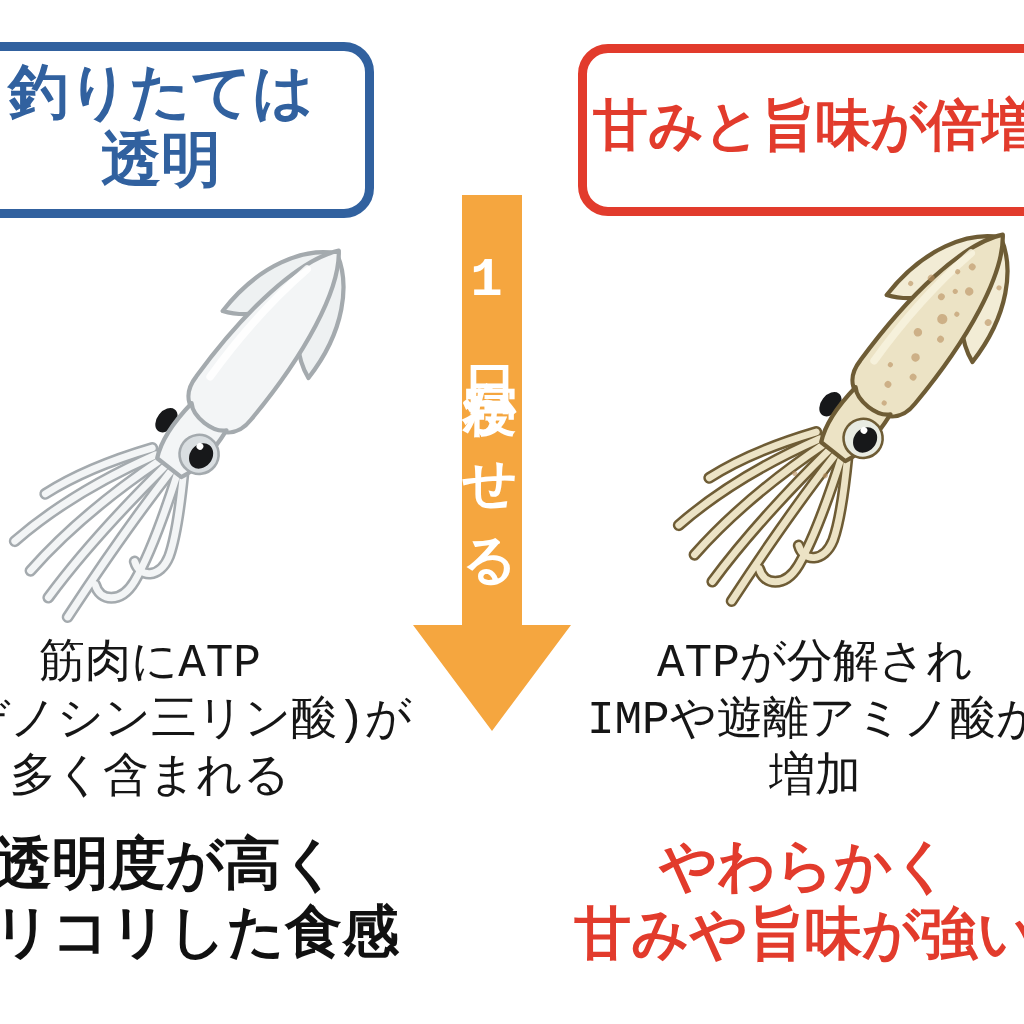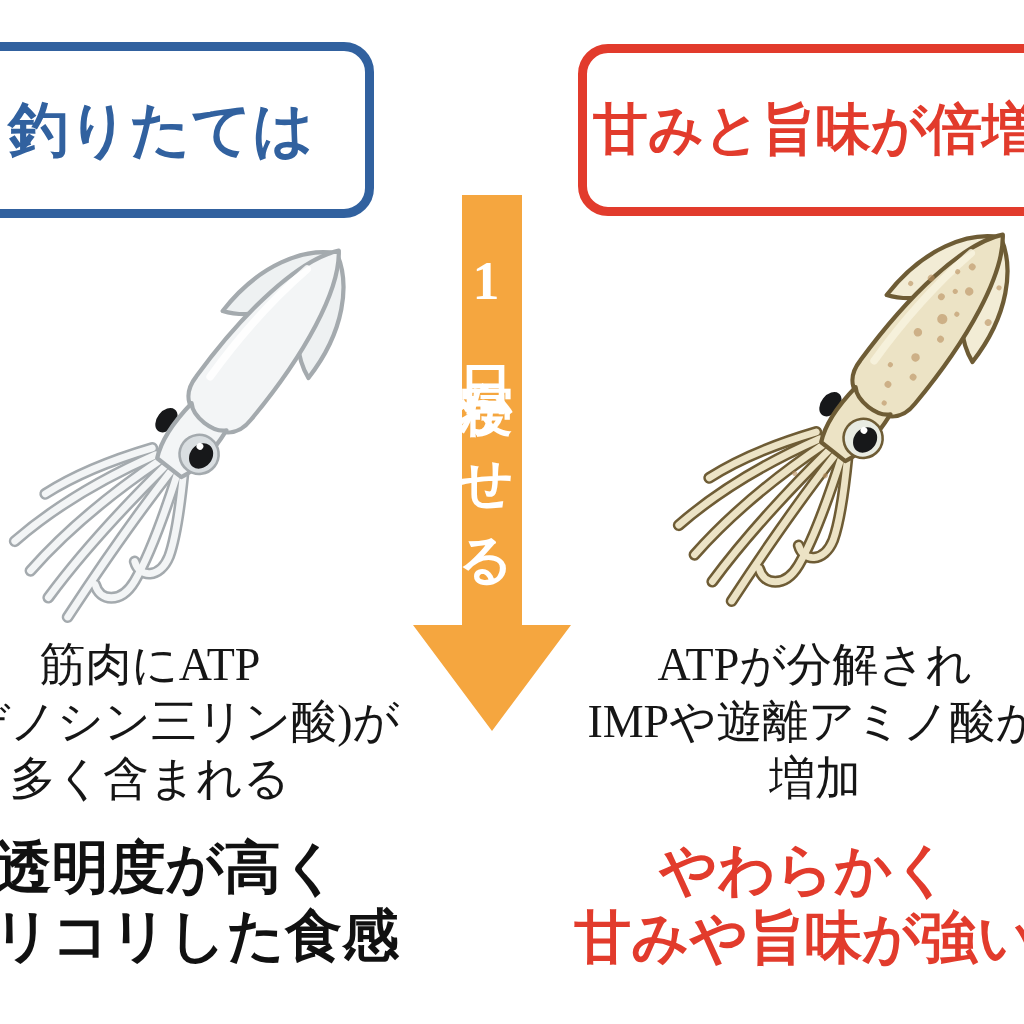--- a/index.html
+++ b/index.html
@@ -1,18 +1,18 @@
 <!DOCTYPE html>
 <html><head>
 <meta charset="utf-8">
 <style>
   html,body{margin:0;padding:0;background:#fff;}
   .stage{
     position:relative;width:1024px;height:1024px;overflow:hidden;background:#ffffff;
-    font-family:Liberation Serif, serif;
+    font-family:Liberation Mono, monospace;
   }
   
   .hbox{position:absolute;box-sizing:border-box;border-radius:30px;
         display:flex;flex-direction:column;justify-content:center;align-items:center;
         text-align:center;font-weight:bold;line-height:1.14;}
   .hbox.blue{left:-52px;top:42px;width:426px;height:176px;border:9px solid #31619f;color:#31619f;font-size:60px;}
   .hbox.red{left:578px;top:44px;width:474px;height:172px;border:9px solid #e23b2c;color:#e23b2c;font-size:55px;}
   
   .arrow-svg{position:absolute;left:0;top:0;width:1024px;height:1024px;}
   .arrow-label{
@@ -32,20 +32,21 @@
   .concl.left{left:-233px;top:834px;width:800px;color:#111111;}
   .concl.right{left:455px;top:836px;width:700px;color:#e23b2c;}
 </style>
 </head>
 <body>
 
 <div class="stage">
 
   <div class="hbox blue">
     <div>釣りたては</div>
+    <div>透明</div>
   </div>
 
   <div class="hbox red">
     <div>甘みと旨味が倍増</div>
   </div>
 
   <svg class="arrow-svg" viewBox="0 0 1024 1024" aria-hidden="true">
     <polygon points="462,195 522,195 522,625 571,625 492,731 413,625 462,625" fill="#f5a63f"></polygon>
   </svg>
   <div class="arrow-label">1日寝かせる</div>

